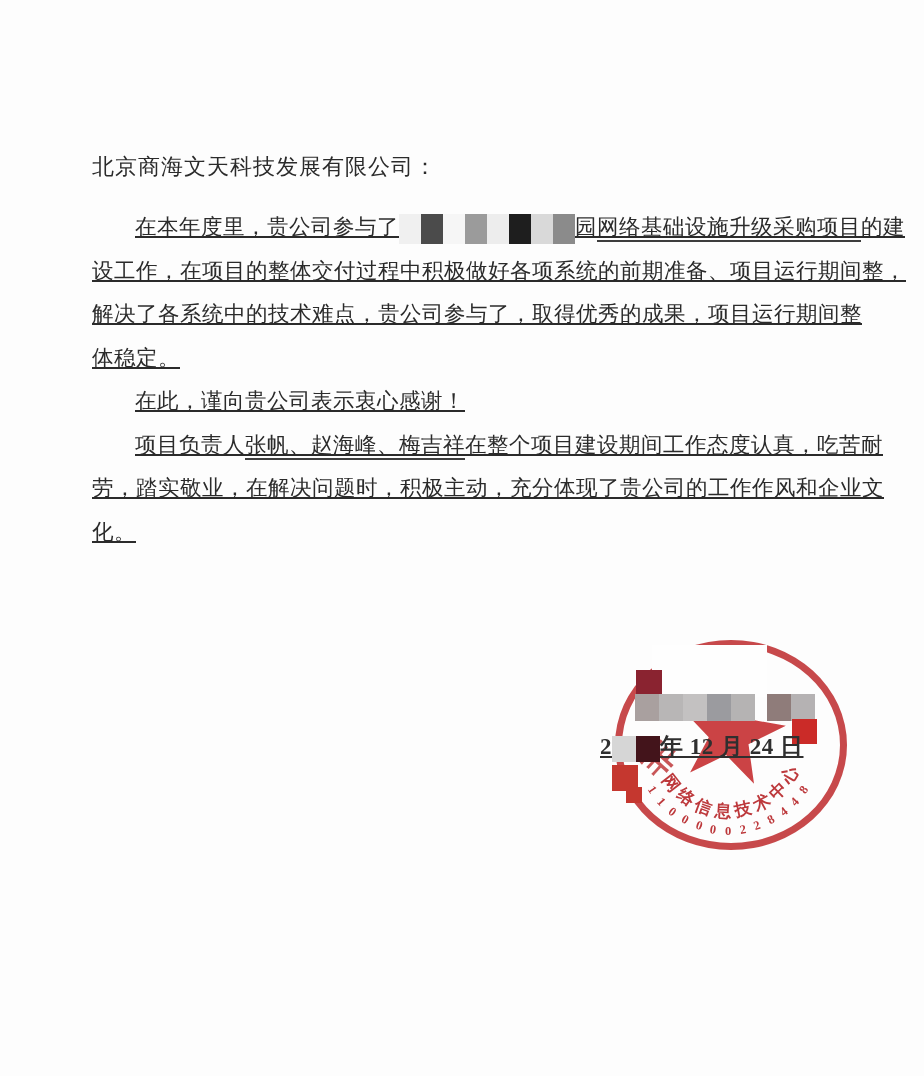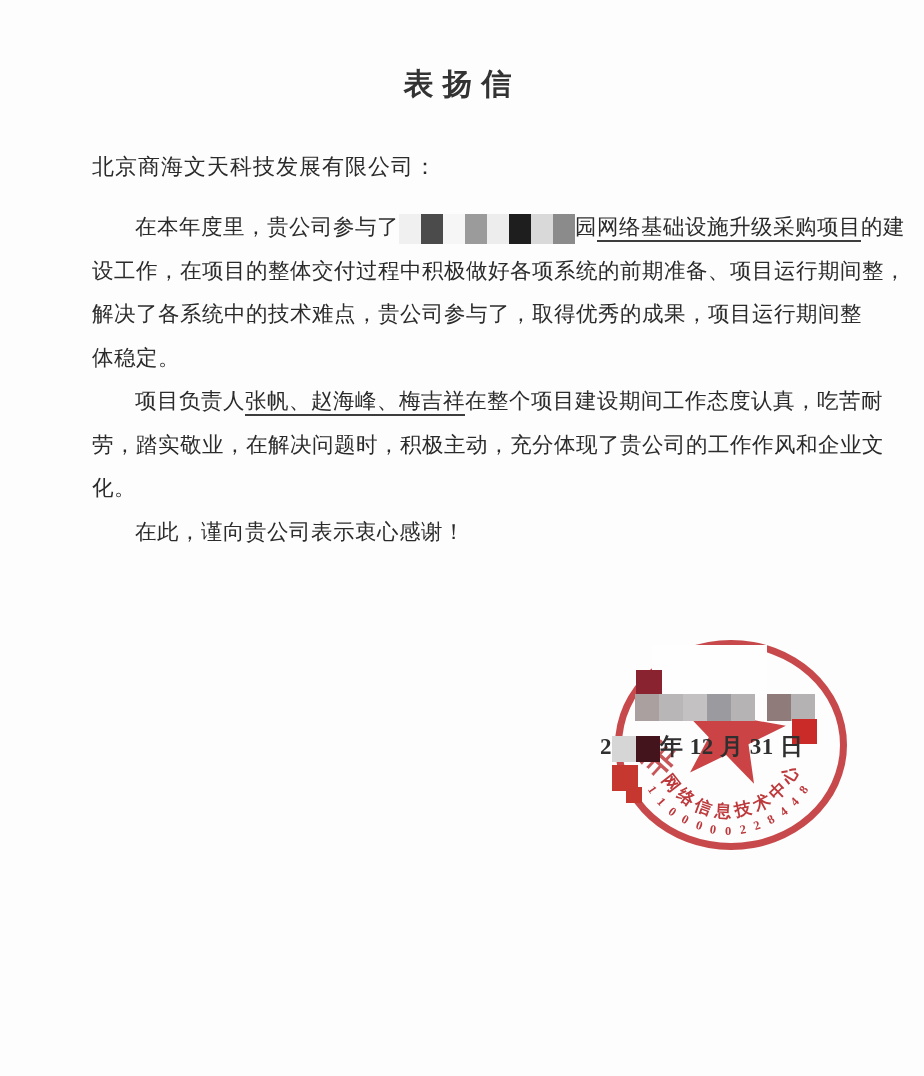--- a/index.html
+++ b/index.html
@@ -9,21 +9,21 @@
     font-family:"Liberation Serif","DejaVu Serif",serif;
     color:#2b2b2b;
   }
   .title{
     position:absolute;top:64px;left:0;width:100%;
     text-align:center;font-size:30px;font-weight:600;
     letter-spacing:9px;color:#333;
   }
   .content{position:absolute;left:92px;top:152px;width:766px;}
   .salutation{font-size:22px;margin-bottom:24px;letter-spacing:1px;}
-  .line{height:43.5px;line-height:43.5px;font-size:21.5px;letter-spacing:0.5px;white-space:nowrap;}
+  .line{height:43.5px;line-height:43.5px;font-size:21.5px;letter-spacing:0.5px;white-space:nowrap;text-decoration:underline;}
   .line.indent{text-indent:2em;}
   .u{border-bottom:2px solid #3d3d3d;padding-bottom:1px;}
   .mosaic{
     display:inline-block;width:22px;height:30px;
     vertical-align:middle;margin:0;
   }
   .date-line{
     position:absolute;left:600px;top:731px;z-index:5;
     font-size:23px;font-weight:600;letter-spacing:2px;color:#2f2f2f;
   }
@@ -62,37 +62,36 @@
   .blk-g7{left:179px;top:57px;width:24px;height:27px;background:#b5b2b3;}
   .blk-r1{left:180px;top:82px;width:25px;height:25px;background:#cb2b28;}
   .blk-r2{left:0px;top:128px;width:26px;height:26px;background:#c5372f;}
   .blk-r3{left:14px;top:150px;width:16px;height:16px;background:#c5372f;}
 </style>
 </head>
 <body>
 
 <div class="page">
 
-  <div class="title">表扬信</div>
 
   <div class="content">
     <div class="salutation">北京商海文天科技发展有限公司：</div>
     <div>
         <div class="line indent"><span>在本年度里，贵公司参与了</span><span class="mosaic" style="background: rgb(240, 240, 240);"></span><span class="mosaic" style="background: rgb(75, 75, 75);"></span><span class="mosaic" style="background: rgb(246, 246, 246);"></span><span class="mosaic" style="background: rgb(155, 155, 155);"></span><span class="mosaic" style="background: rgb(237, 237, 237);"></span><span class="mosaic" style="background: rgb(30, 30, 30);"></span><span class="mosaic" style="background: rgb(217, 217, 217);"></span><span class="mosaic" style="background: rgb(139, 139, 139);"></span><span>园</span><span class="u">网络基础设施升级采购项目</span><span>的建</span></div>
         <div class="line"><span>设工作，在项目的整体交付过程中积极做好各项系统的前期准备、项目运行期间整，</span></div>
         <div class="line"><span>解决了各系统中的技术难点，贵公司参与了，取得优秀的成果，项目运行期间整</span></div>
         <div class="line"><span>体稳定。</span></div>
       </div>
     <div>
+        <div class="line indent"><span>在此，谨向贵公司表示衷心感谢！</span></div>
+      </div>
+    <div>
         <div class="line indent"><span>项目负责人</span><span class="u">张帆、赵海峰、梅吉祥</span><span>在整个项目建设期间工作态度认真，吃苦耐</span></div>
         <div class="line"><span>劳，踏实敬业，在解决问题时，积极主动，充分体现了贵公司的工作作风和企业文</span></div>
         <div class="line"><span>化。</span></div>
-      </div>
-    <div>
-        <div class="line indent"><span>在此，谨向贵公司表示衷心感谢！</span></div>
       </div>
   </div>
 
   <div class="stamp">
     <div class="stamp-circle"></div>
     <div class="stamp-star"></div>
     <span class="seal-glyph">非</span>
 
     <div class="blk blk-white"></div>
     <div class="blk blk-darkred"></div>
@@ -128,16 +127,16 @@
         <span class="arc-ch" style="left: 130.92px; top: 192.782px; transform: translate(-50%, -50%) rotate(-9.33333deg);">2</span>
         <span class="arc-ch" style="left: 145.446px; top: 189.16px; transform: translate(-50%, -50%) rotate(-18.6667deg);">2</span>
         <span class="arc-ch" style="left: 159.191px; top: 183.231px; transform: translate(-50%, -50%) rotate(-28deg);">8</span>
         <span class="arc-ch" style="left: 171.793px; top: 175.151px; transform: translate(-50%, -50%) rotate(-37.3333deg);">4</span>
         <span class="arc-ch" style="left: 182.918px; top: 165.134px; transform: translate(-50%, -50%) rotate(-46.6667deg);">4</span>
         <span class="arc-ch" style="left: 192.271px; top: 153.446px; transform: translate(-50%, -50%) rotate(-56deg);">8</span>
       </div>
   </div>
 
   <div class="date-line">
-      <div class="line"><span>2</span><span class="mosaic" style="background: rgb(214, 214, 214);"></span><span class="mosaic" style="background: rgb(67, 20, 27);"></span><span>年 12 月 31 日</span></div>
+      <div class="line"><span>2</span><span class="mosaic" style="background: rgb(214, 214, 214);"></span><span class="mosaic" style="background: rgb(67, 20, 27);"></span><span>年 12 月 24 日</span></div>
     </div>
 
 </div>
 
 </body></html>

